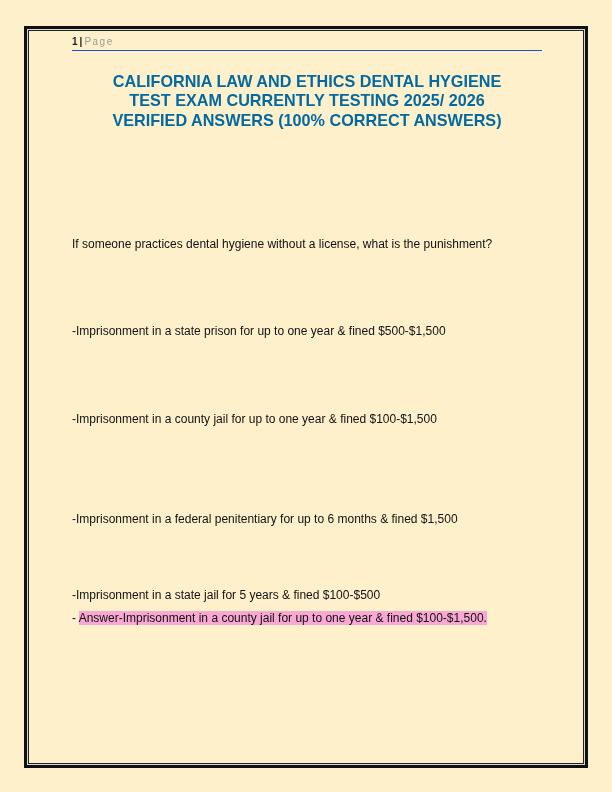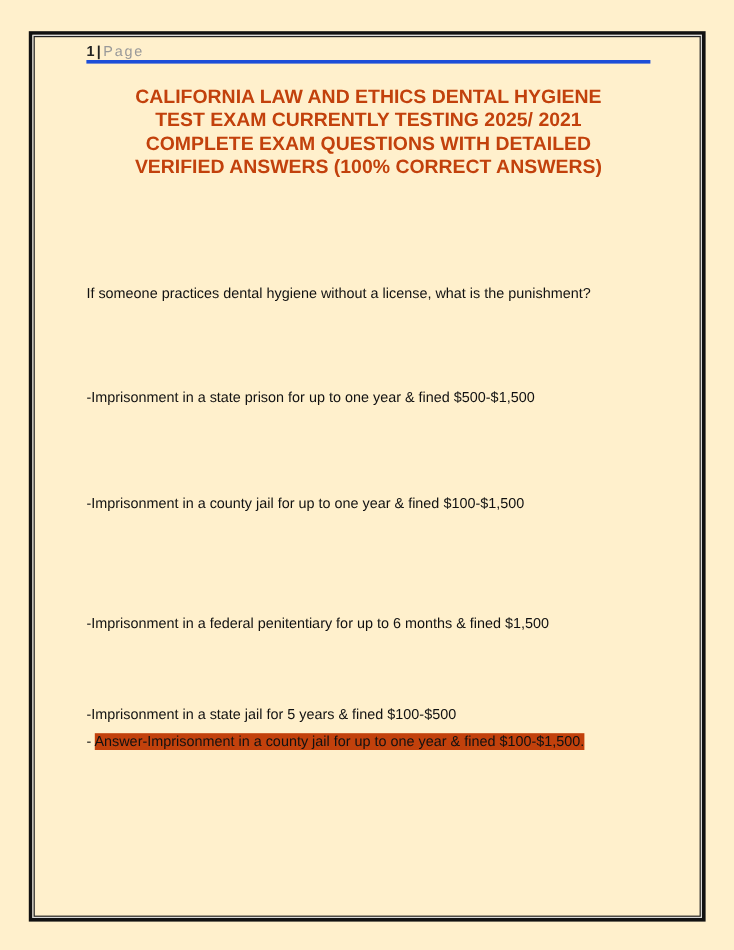--- a/index.html
+++ b/index.html
@@ -5,43 +5,42 @@
   html, body { margin:0; padding:0; }
   body { width:612px; height:792px; background:#fff0cc; position:relative; overflow:hidden;
          font-family:"Liberation Sans", sans-serif; }
   .border-outer { position:absolute; left:24px; top:26px; width:564px; height:742px;
                   border:3px solid #111; box-sizing:border-box; }
   .border-gap { position:absolute; left:27px; top:29px; width:558px; height:736px;
                 border:1px solid #d9d9d9; box-sizing:border-box; }
   .border-inner { position:absolute; left:28px; top:30px; width:556px; height:734px;
                   border:1.5px solid #222; box-sizing:border-box; }
   .header { position:absolute; left:72px; top:36px; width:470px; height:14px;
-            border-bottom:3px solid #1d4ed8; font-size:12px; color:#999; letter-spacing:1.5px; }
+            border-bottom:1px solid #1d4ed8; font-size:10px; color:#999; letter-spacing:1.5px; }
   .header .num { color:#222; font-weight:bold; letter-spacing:0; }
   .header .bar { color:#222; font-weight:bold; margin:0 2px; letter-spacing:0; }
   .title { position:absolute; left:72px; top:72px; width:470px; text-align:center;
-           color:#c2410c; font-weight:bold; font-size:16.2px; line-height:19.3px; }
+           color:#0369a1; font-weight:bold; font-size:16.2px; line-height:19.3px; }
   .para { position:absolute; left:72px; width:475px; font-size:12px; line-height:23px; color:#111; }
-  .hl { background:#c2410c; }
+  .hl { background:#f9a8d4; }
 </style>
 </head>
 <body>
 
 <div class="border-outer"></div>
 <div class="border-gap"></div>
 <div class="border-inner"></div>
 
 <div class="header">
   <span class="num">1</span><span class="bar">|</span><span>Page</span>
 </div>
 
 <div class="title">
   <div>CALIFORNIA LAW AND ETHICS DENTAL HYGIENE</div>
-  <div>TEST EXAM CURRENTLY TESTING 2025/ 2021</div>
-  <div>COMPLETE EXAM QUESTIONS WITH DETAILED</div>
+  <div>TEST EXAM CURRENTLY TESTING 2025/ 2026</div>
   <div>VERIFIED ANSWERS (100% CORRECT ANSWERS)</div>
 </div>
 
 <div class="para" style="top:233px;">If someone practices dental hygiene without a license, what is the punishment?</div>
 <div class="para" style="top:320px;">-Imprisonment in a state prison for up to one year &amp; fined $500-$1,500</div>
 <div class="para" style="top:408px;">-Imprisonment in a county jail for up to one year &amp; fined $100-$1,500</div>
 <div class="para" style="top:508px;">-Imprisonment in a federal penitentiary for up to 6 months &amp; fined $1,500</div>
 <div class="para" style="top:584px;">
   <span>-Imprisonment in a state jail for 5 years &amp; fined $100-$500</span><br>
   <span>- </span><span class="hl">Answer-Imprisonment in a county jail for up to one year &amp; fined $100-$1,500.</span>

